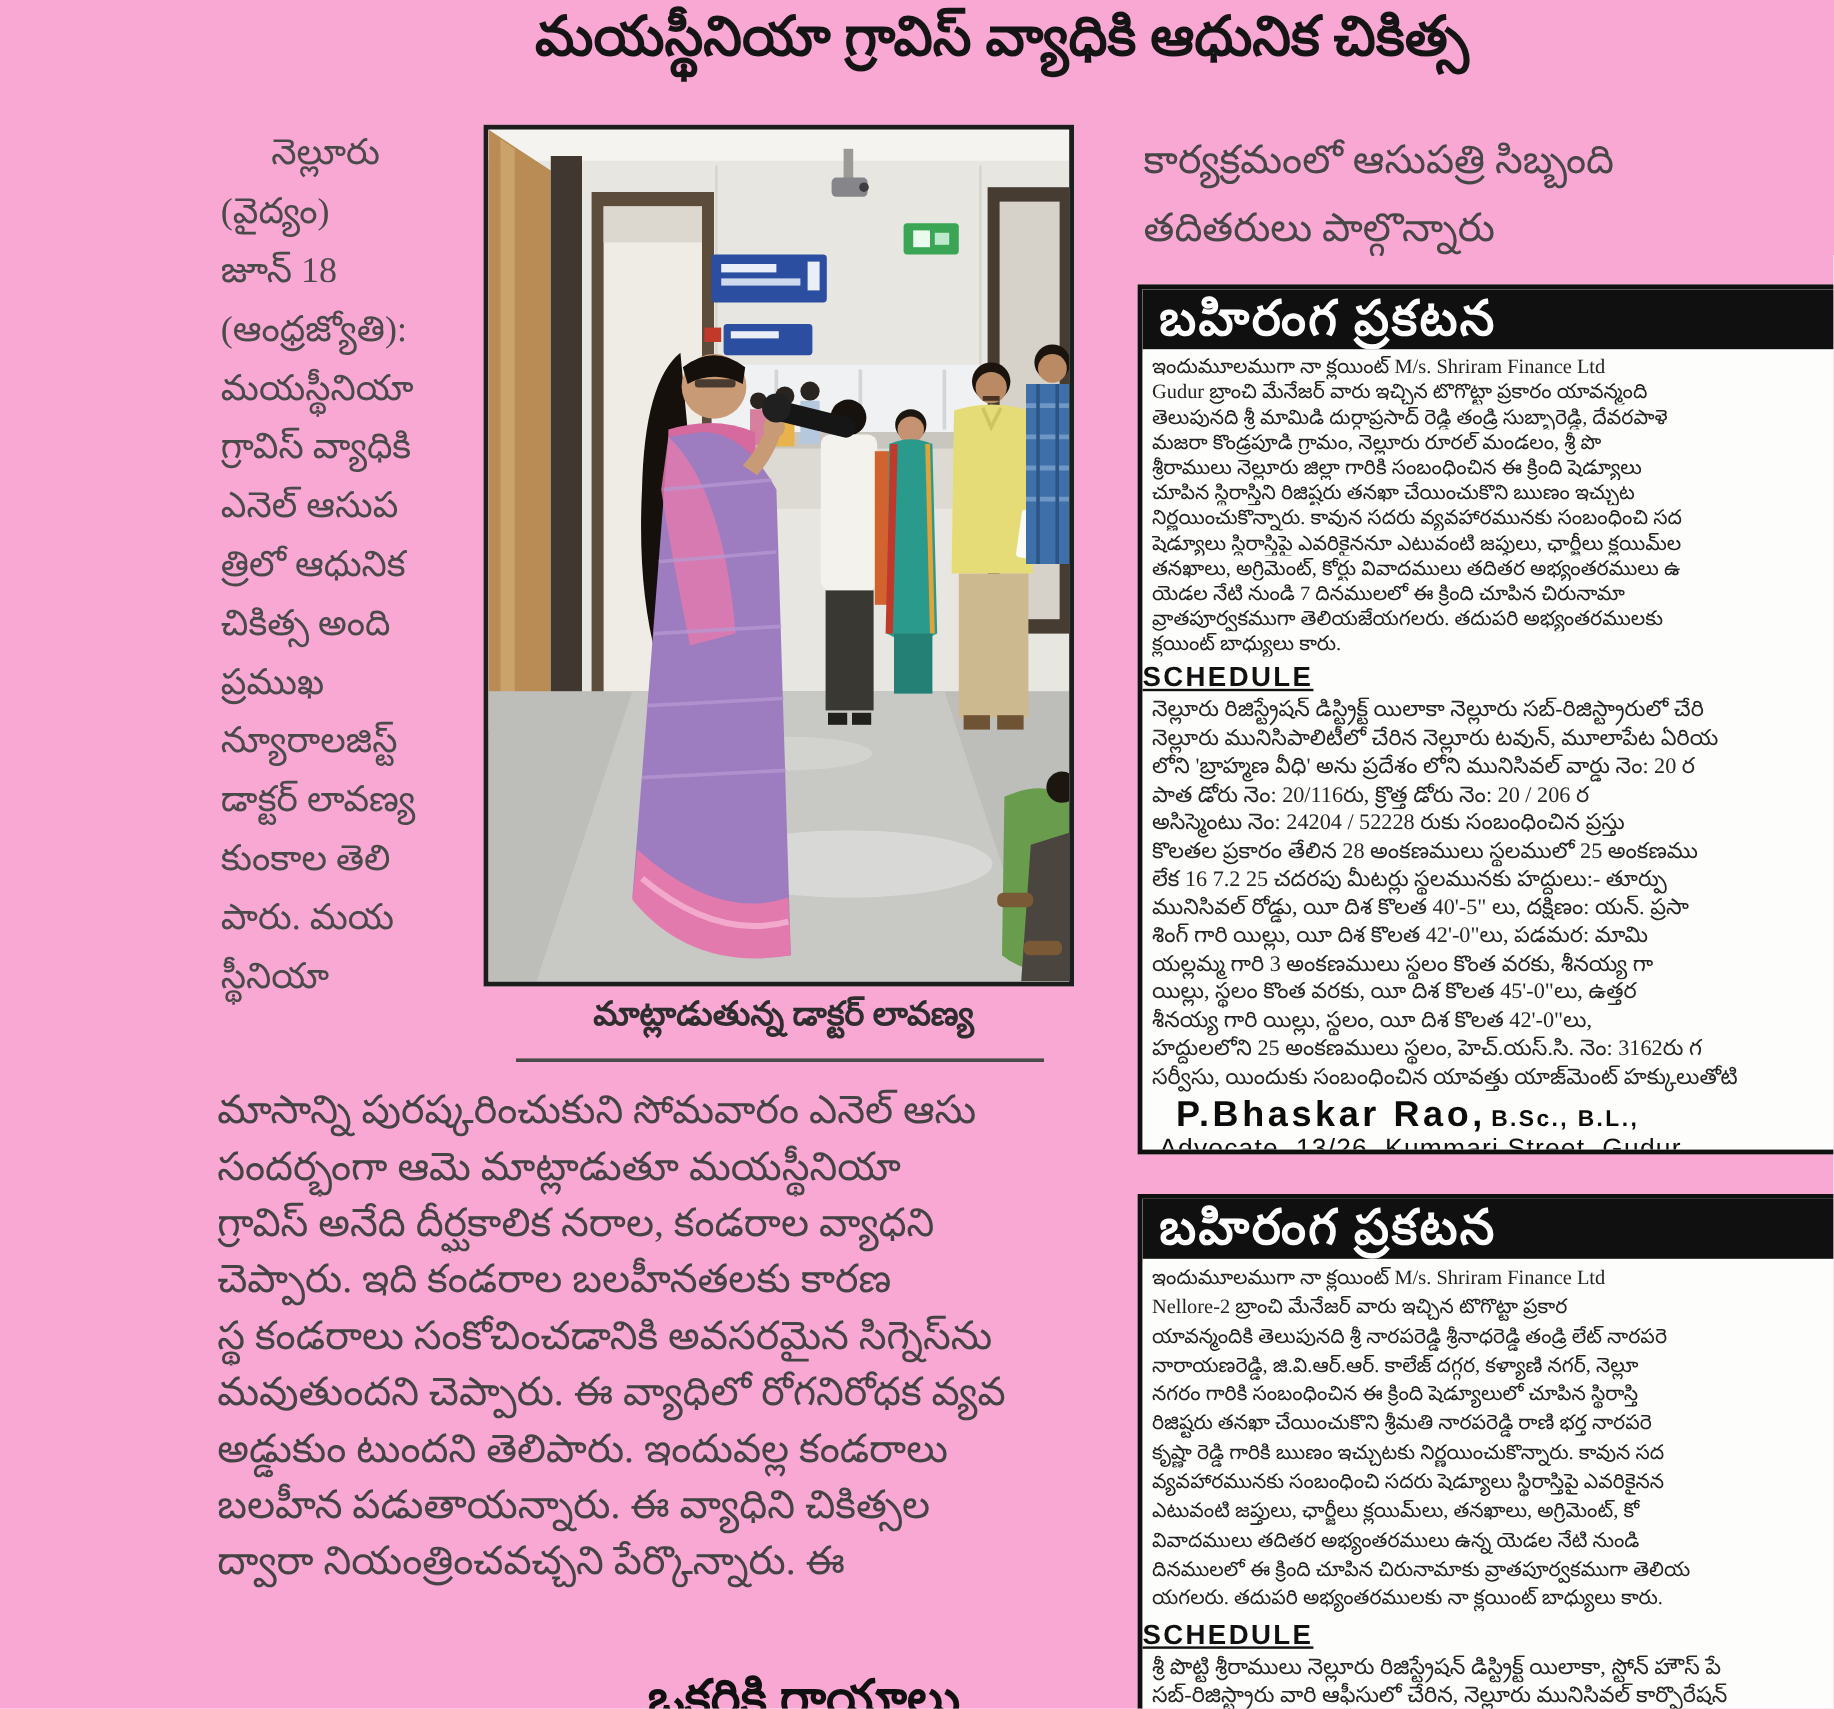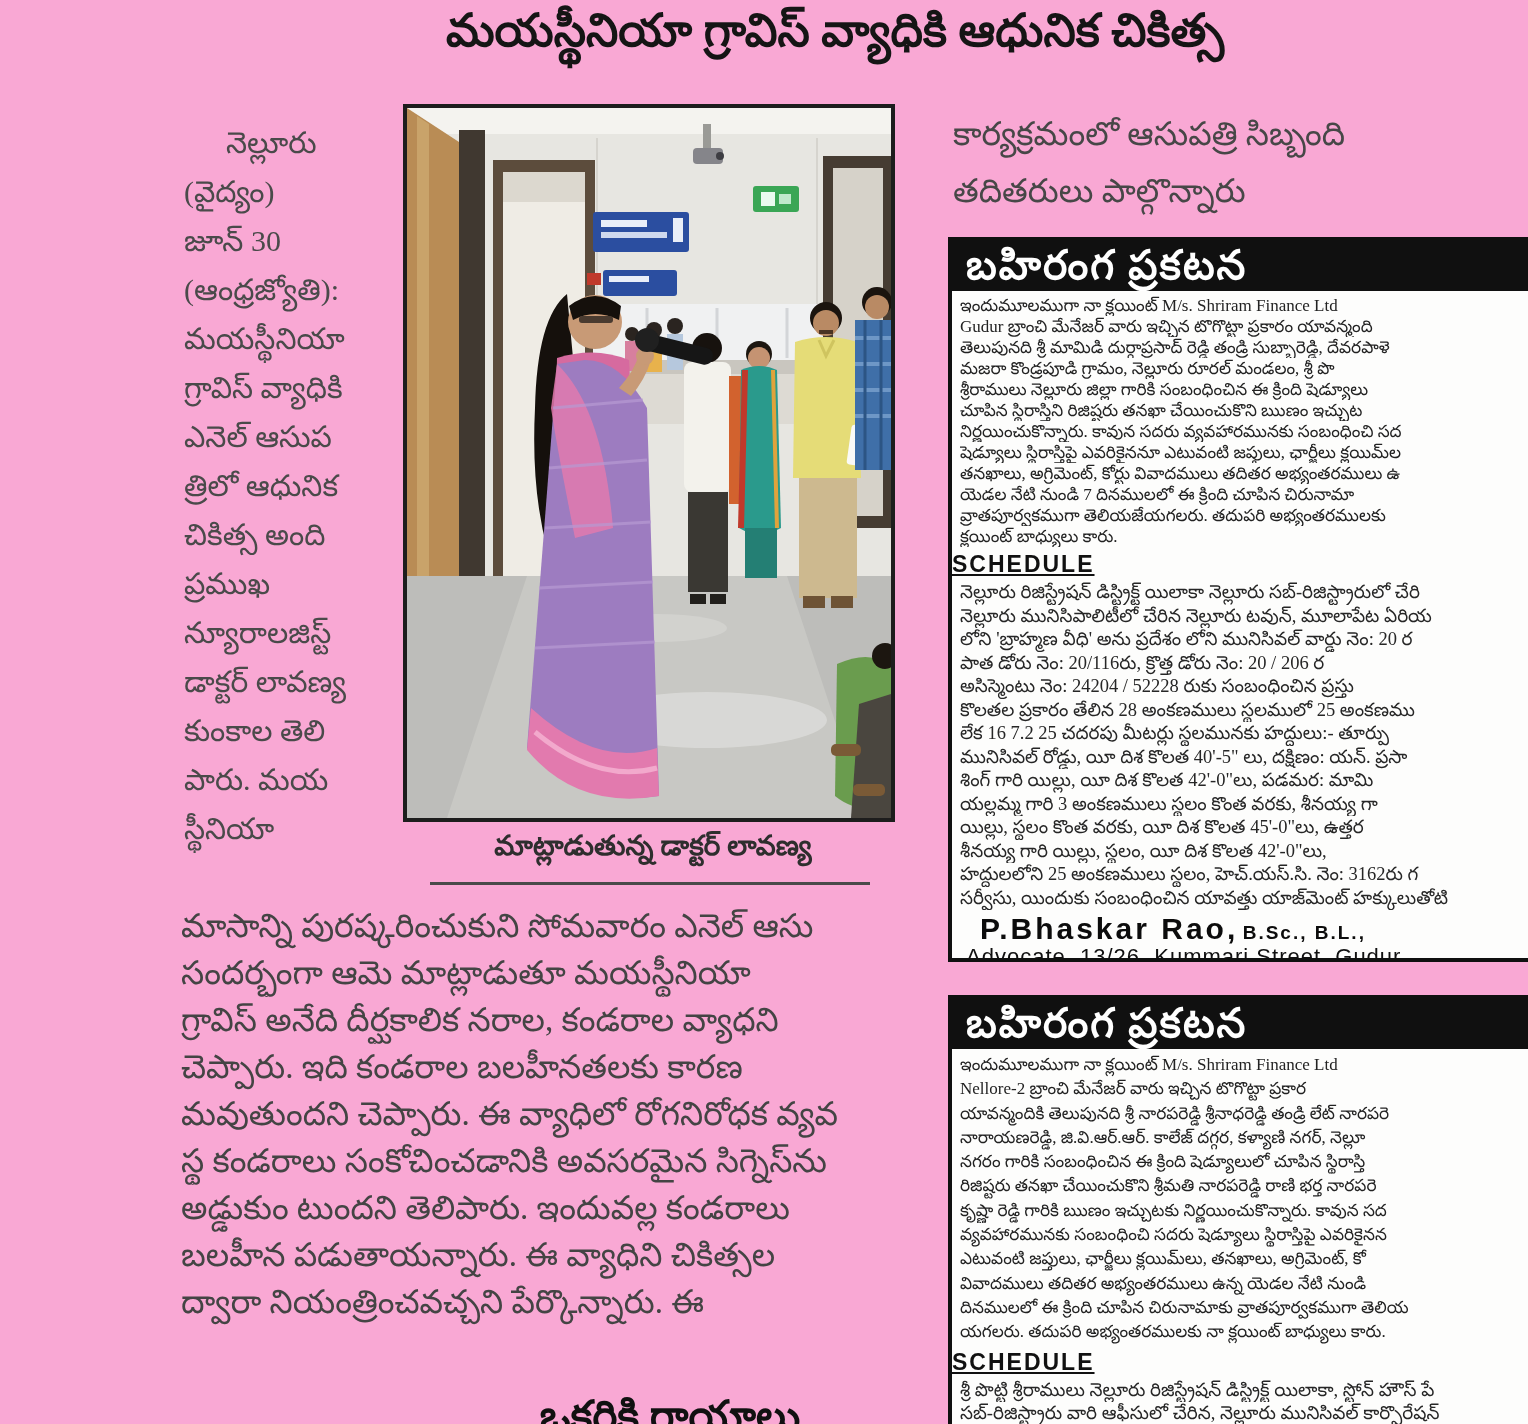--- a/index.html
+++ b/index.html
@@ -10,21 +10,21 @@
   }
   .abs{position:absolute;}
   .tel{color:#3b3b3b;}
   
   .headline{
     left:255px;top:4px;width:1160px;text-align:center;
     font-size:46px;font-weight:800;color:#151515;letter-spacing:0px;
     white-space:nowrap;
   }
   
-  .left-col{left:184px;top:118px;width:214px;font-size:30px;color:#4a4a4a;}
+  .left-col{left:184px;top:103px;width:214px;font-size:30px;color:#4a4a4a;}
   .left-col div{height:49px;line-height:49px;white-space:nowrap;overflow:hidden;}
   .left-col div:first-child{padding-left:42px;}
   
   .photo-frame{
     left:403px;top:104px;width:492px;height:718px;
     border:4px solid #1d1d1d;background:#e9e7e2;box-sizing:border-box;overflow:hidden;
   }
   .caption{left:403px;top:830px;width:500px;text-align:center;
     font-size:28px;font-weight:700;color:#2e2e2e;white-space:nowrap;}
   .caption-rule{left:430px;top:882px;width:440px;height:0;border-top:3px solid #4a4a4a;}
@@ -68,21 +68,21 @@
 </head>
 <body>
 
 <div id="canvas">
 
   <div class="abs headline">మయస్థీనియా గ్రావిస్ వ్యాధికి ఆధునిక చికిత్స</div>
 
   <div class="abs left-col tel">
       <div>నెల్లూరు</div>
       <div>(వైద్యం)</div>
-      <div>జూన్ 30</div>
+      <div>జూన్ 18</div>
       <div>(ఆంధ్రజ్యోతి):</div>
       <div>మయస్థీనియా</div>
       <div>గ్రావిస్ వ్యాధికి</div>
       <div>ఎనెల్ ఆసుప</div>
       <div>త్రిలో ఆధునిక</div>
       <div>చికిత్స అంది</div>
       <div>ప్రముఖ</div>
       <div>న్యూరాలజిస్ట్</div>
       <div>డాక్టర్ లావణ్య</div>
       <div>కుంకాల తెలి</div>
@@ -228,22 +228,22 @@
   </div>
 
   <div class="abs caption tel">మాట్లాడుతున్న డాక్టర్ లావణ్య</div>
   <div class="abs caption-rule"></div>
 
   <div class="abs main-para tel">
       <div>మాసాన్ని పురష్కరించుకుని సోమవారం ఎనెల్ ఆసు</div>
       <div>సందర్భంగా ఆమె మాట్లాడుతూ మయస్థీనియా</div>
       <div>గ్రావిస్ అనేది దీర్ఘకాలిక నరాల, కండరాల వ్యాధని</div>
       <div>చెప్పారు. ఇది కండరాల బలహీనతలకు కారణ</div>
+      <div>స్థ కండరాలు సంకోచించడానికి అవసరమైన సిగ్నెస్‌ను</div>
       <div>మవుతుందని చెప్పారు. ఈ వ్యాధిలో రోగనిరోధక వ్యవ</div>
-      <div>స్థ కండరాలు సంకోచించడానికి అవసరమైన సిగ్నెస్‌ను</div>
       <div>అడ్డుకుం టుందని తెలిపారు. ఇందువల్ల కండరాలు</div>
       <div>బలహీన పడుతాయన్నారు. ఈ వ్యాధిని చికిత్సల</div>
       <div>ద్వారా నియంత్రించవచ్చని  పేర్కొన్నారు. ఈ</div>
     </div>
 
   <div class="abs bottom-headline">ఒకరికి గాయాలు</div>
 
   <div class="abs right-intro tel">
       <div>కార్యక్రమంలో ఆసుపత్రి సిబ్బంది</div>
       <div>తదితరులు పాల్గొన్నారు</div>

